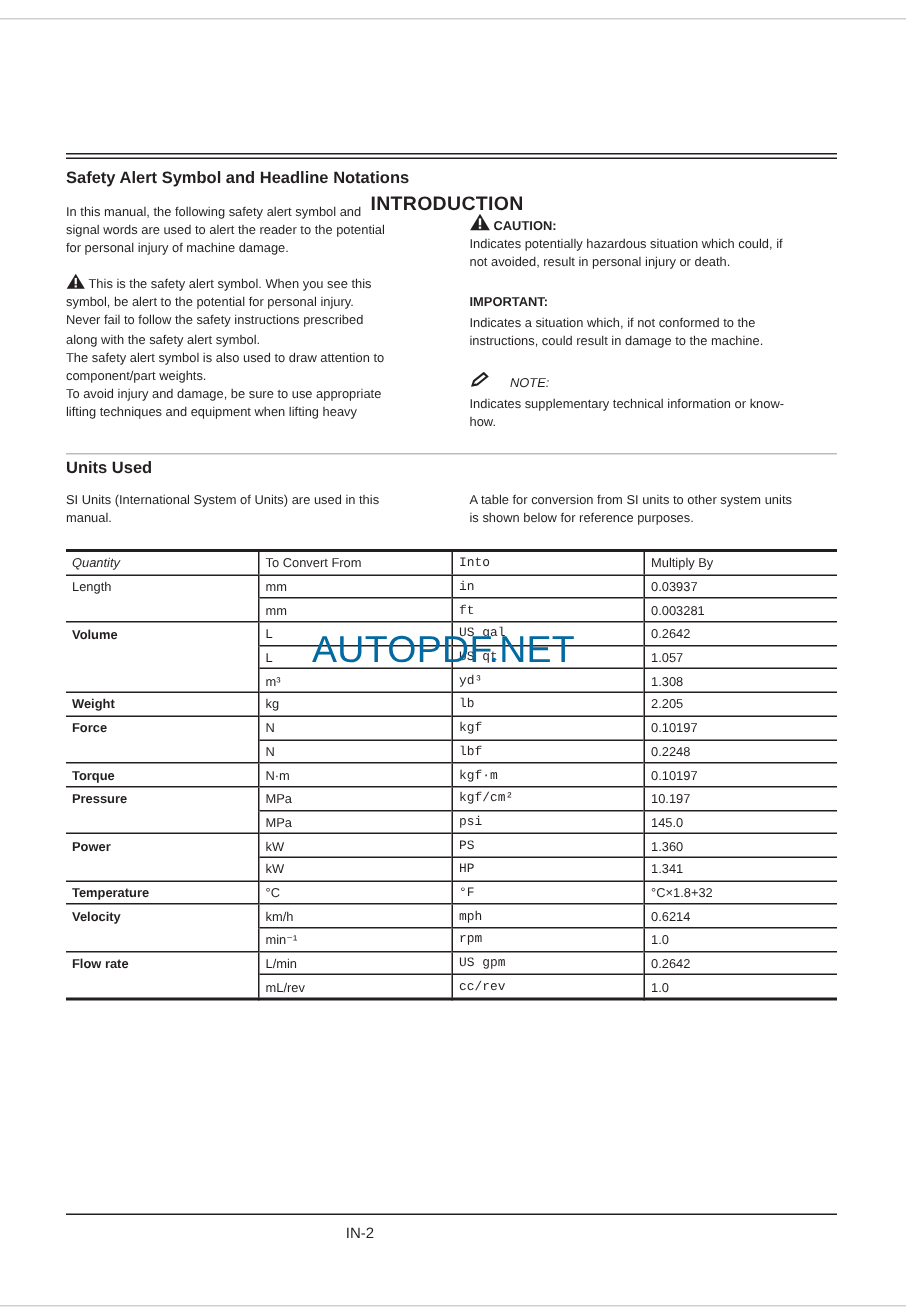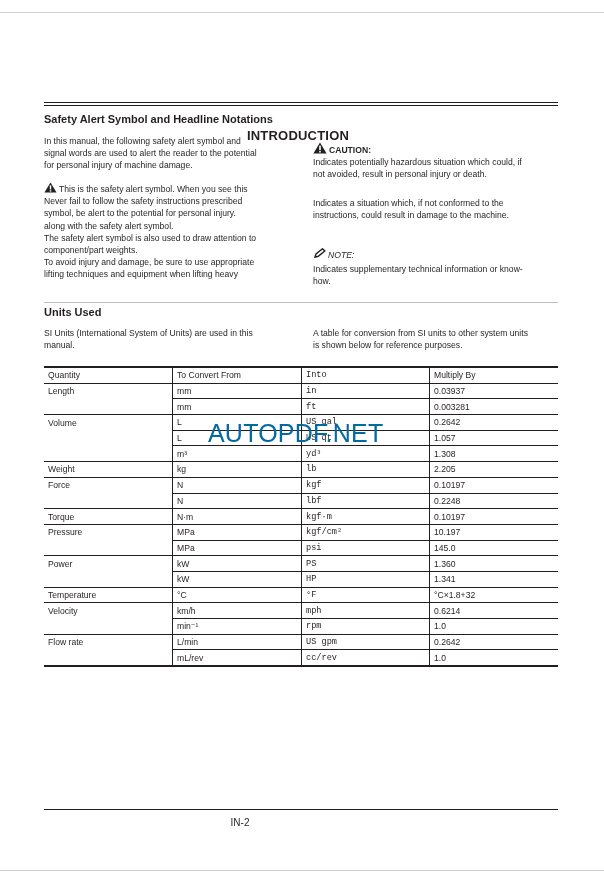--- a/index.html
+++ b/index.html
@@ -14,37 +14,37 @@
       position: absolute; left: 0; width: 596px; top: 84px; text-align: center;
       font-size: 13px; font-weight: bold; letter-spacing: 0.2px; margin-top: 44px;
     }
     .double-rule { position: absolute; left: 44px; width: 514px; height: 1px; background: #231f20; }
     .h2 { position: absolute; left: 44px; font-size: 11px; font-weight: bold; }
     .p { position: absolute; font-size: 8.6px; line-height: 12.2px; }
     .p .line { display: block; white-space: nowrap; }
     .tri { display: inline-block; width: 13px; height: 11px; vertical-align: -1px; margin-right: 2px; }
     .sep-gray { position: absolute; left: 44px; width: 514px; height: 1px; background: #bdbdbd; }
     .label-bold { font-weight: bold; }
-    .note-label { font-style: italic; }
+    .note-label { font-style: italic; margin-left: 12px; }
     table.conv {
       position: absolute; left: 44px; top: 366px; width: 514px;
       border-collapse: collapse; font-size: 8.6px;
       border-top: 2px solid #231f20; border-bottom: 2px solid #231f20;
     }
     table.conv td {
       height: 14.7px; padding: 0 0 0 4px; vertical-align: middle;
       border-top: 1px solid #231f20; white-space: nowrap;
     }
     table.conv td.c1 { width: 124px; border-top: none; }
-    table.conv td.c1.grp { border-top: 1px solid #231f20; }
+    table.conv td.c1.grp { border-top: 1px solid #231f20; font-weight: bold; }
     table.conv td.c2, table.conv td.c3, table.conv td.c4 { border-left: 1px solid #231f20; }
     table.conv td.c2 { width: 124px; }
     table.conv td.c3 { width: 123px; font-family: Liberation Mono, monospace; }
     table.conv thead td { border-top: none; border-bottom: 1px solid #231f20; }
-    table.conv thead td.c1 { border-bottom: 1px solid #231f20; }
+    table.conv thead td.c1 { border-bottom: 1px solid #231f20; font-style: italic; }
     .footer-rule { position: absolute; left: 44px; top: 809px; width: 514px; height: 1px; background: #231f20; }
     .page-num { position: absolute; left: 0; width: 480px; top: 817px; text-align: center; font-size: 10px; }
     .watermark {
       position: absolute; left: 208px; top: 419px; font-size: 25px; color: #0369a1;
       font-family: "Liberation Sans", sans-serif; letter-spacing: 0.2px; pointer-events: none;
     }
   </style>
 </head>
 <body>
 
@@ -63,42 +63,43 @@
 </div>
 
 <div class="p" style="left:44px; top:182px">
   <span class="line">
     <svg class="tri" viewBox="0 0 14 12">
       <path d="M7 0.5 L13.6 11.5 L0.4 11.5 Z" fill="#231f20"></path>
       <rect x="6.2" y="3.6" width="1.6" height="4.6" fill="#fff"></rect>
       <rect x="6.2" y="9" width="1.6" height="1.5" fill="#fff"></rect>
     </svg><span>This is the safety alert symbol. When you see this</span>
   </span>
+  <span class="line">symbol, be alert to the potential for personal injury.</span>
   <span class="line">Never fail to follow the safety instructions prescribed</span>
-  <span class="line">symbol, be alert to the potential for personal injury.</span>
   <span class="line">along with the safety alert symbol.</span>
   <span class="line">The safety alert symbol is also used to draw attention to</span>
   <span class="line">component/part weights.</span>
   <span class="line">To avoid injury and damage, be sure to use appropriate</span>
   <span class="line">lifting techniques and equipment when lifting heavy</span>
 </div>
 
 <div class="p" style="left:313px; top:142px">
   <span class="line">
     <svg class="tri" style="width:14px;height:12px" viewBox="0 0 14 12">
       <path d="M7 0.5 L13.6 11.5 L0.4 11.5 Z" fill="#231f20"></path>
       <rect x="6.2" y="3.6" width="1.6" height="4.6" fill="#fff"></rect>
       <rect x="6.2" y="9" width="1.6" height="1.5" fill="#fff"></rect>
     </svg><span class="label-bold">CAUTION:</span>
   </span>
   <span class="line">Indicates potentially hazardous situation which could, if</span>
   <span class="line">not avoided, result in personal injury or death.</span>
 </div>
 
 <div class="p" style="left:313px; top:195px">
+  <span class="line label-bold">IMPORTANT:</span>
   <span class="line" style="margin-top:2px">Indicates a situation which, if not conformed to the</span>
   <span class="line">instructions, could result in damage to the machine.</span>
 </div>
 
 <div class="p" style="left:313px; top:248px">
   <span class="line">
     <svg class="tri" style="width:13px;height:11px" viewBox="0 0 13 11">
       <path d="M2 9 L3 6 L9.5 0.8 L11.8 3 L5.2 8.4 Z" fill="none" stroke="#231f20" stroke-width="1.4"></path>
       <path d="M2 9 L4.6 8.2" stroke="#231f20" stroke-width="1.2"></path>
     </svg><span class="note-label">NOTE:</span>

